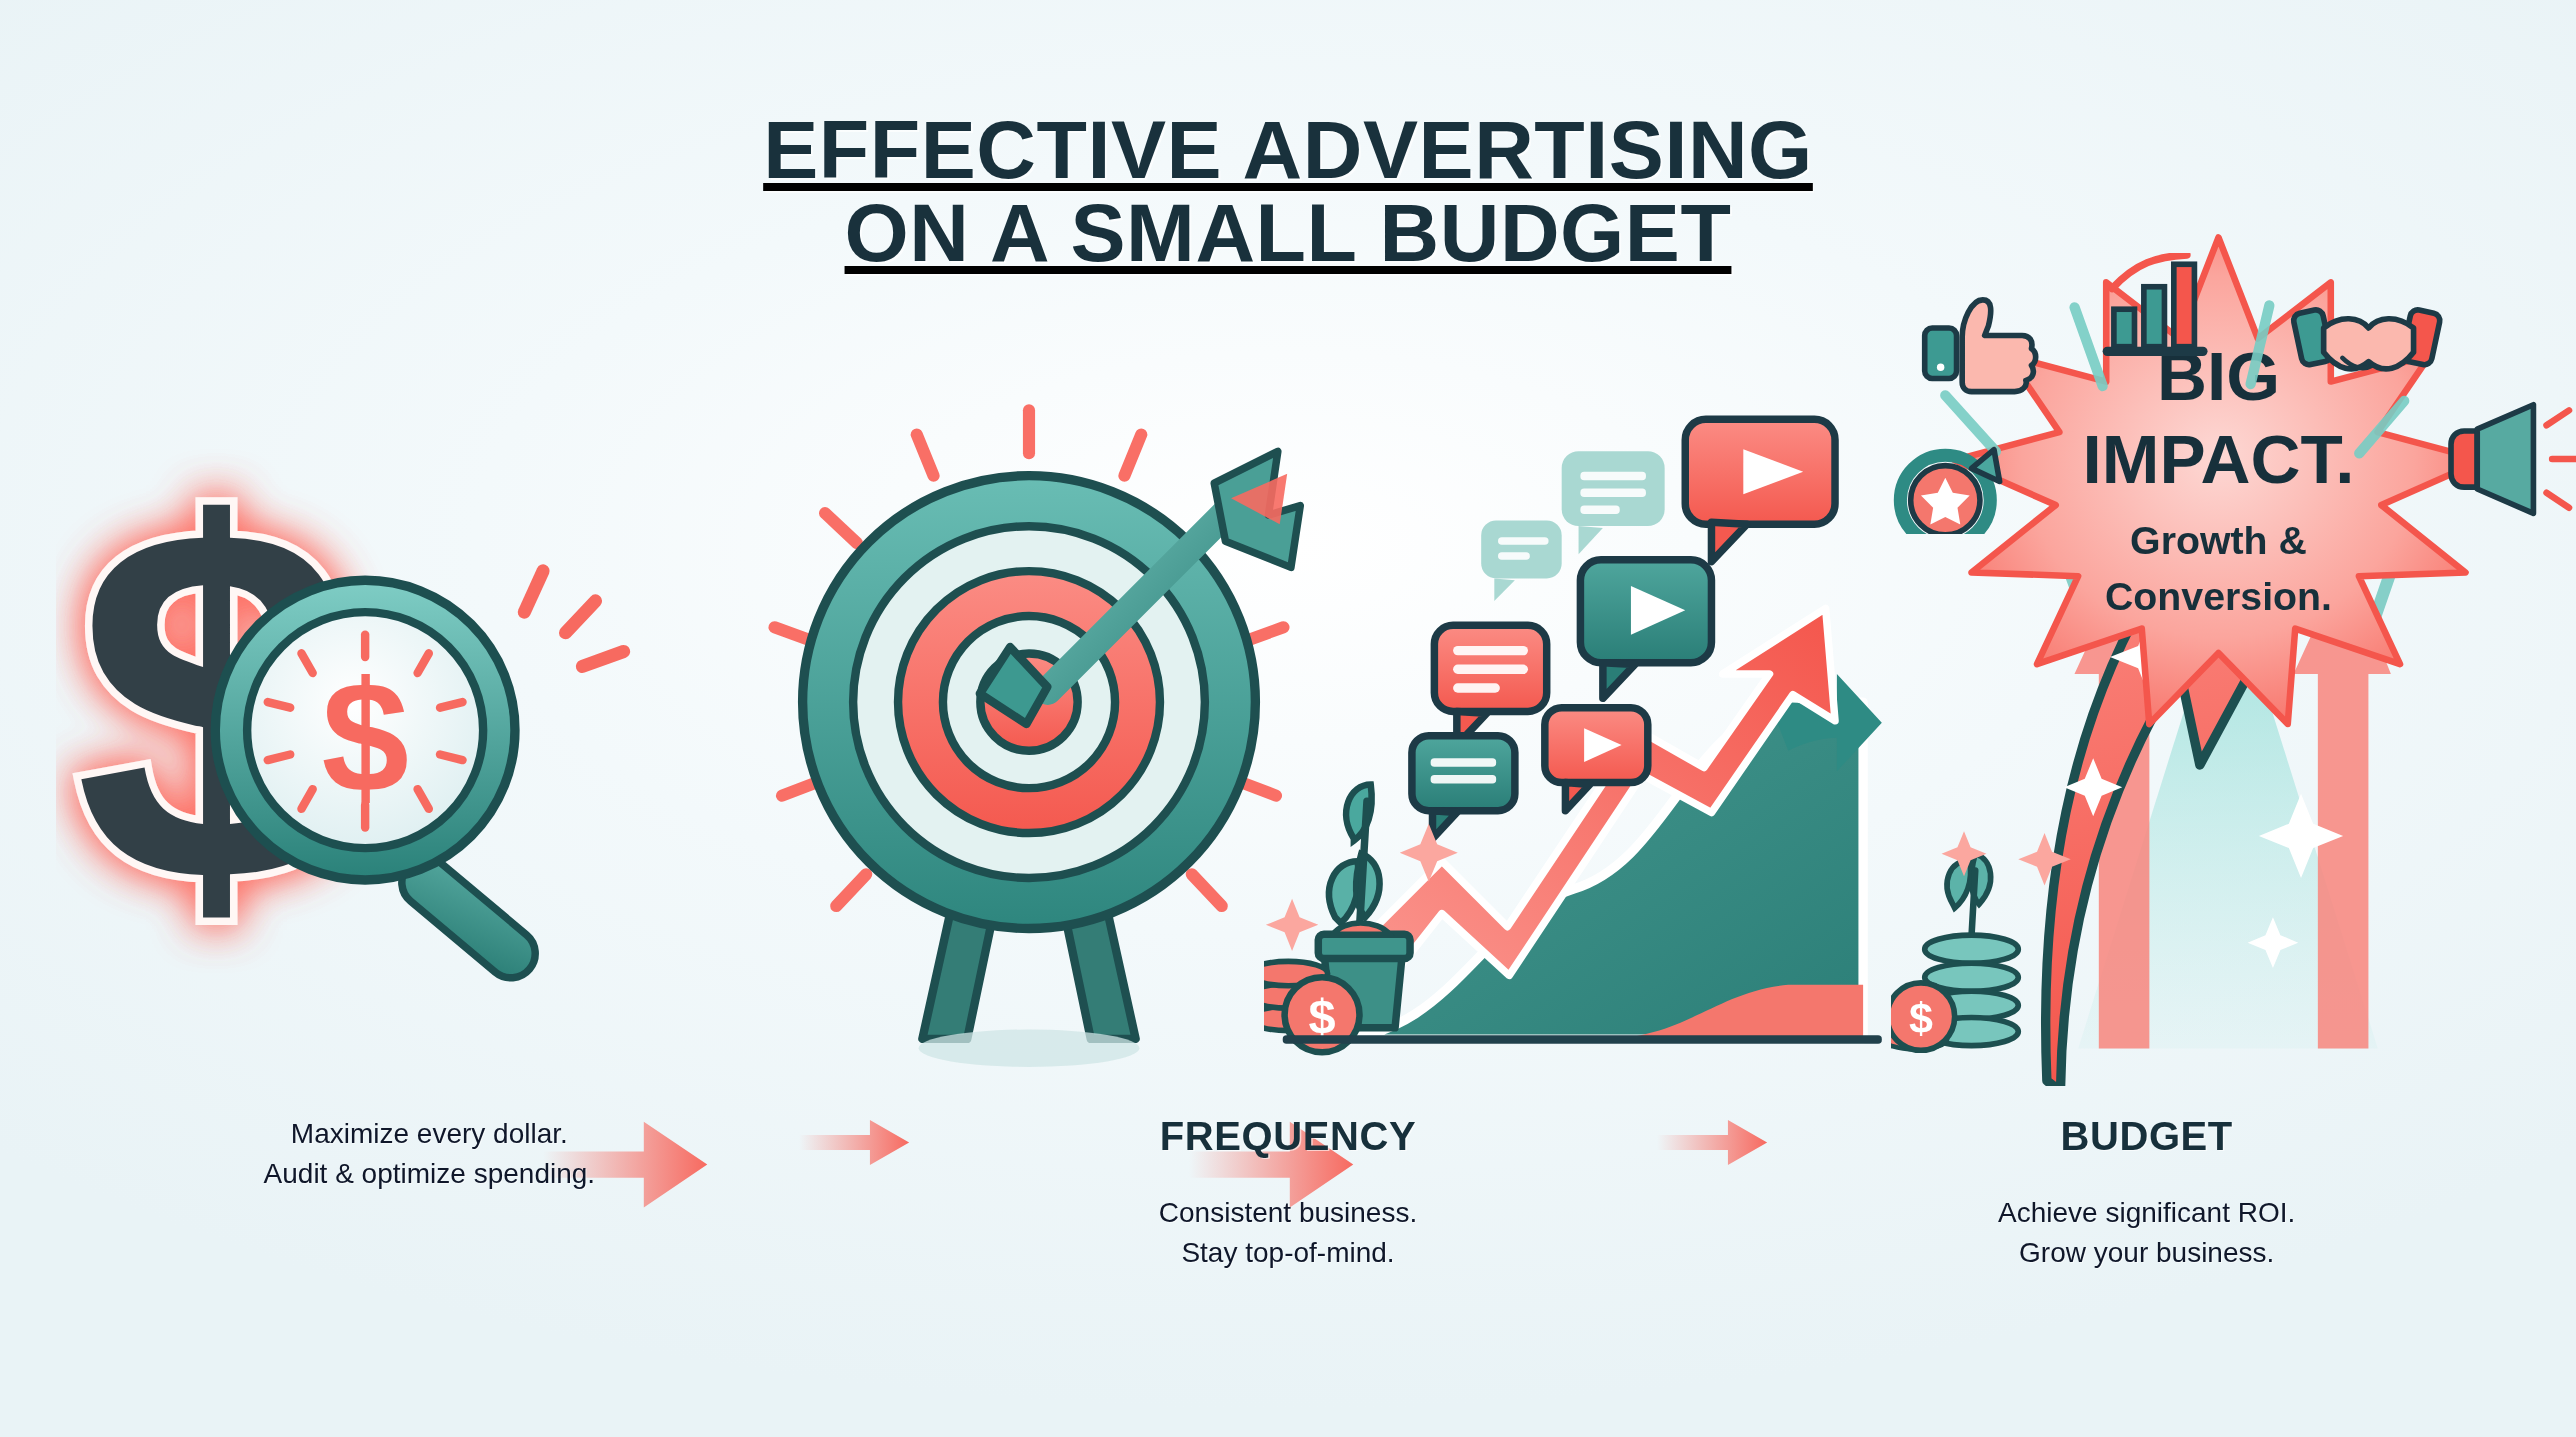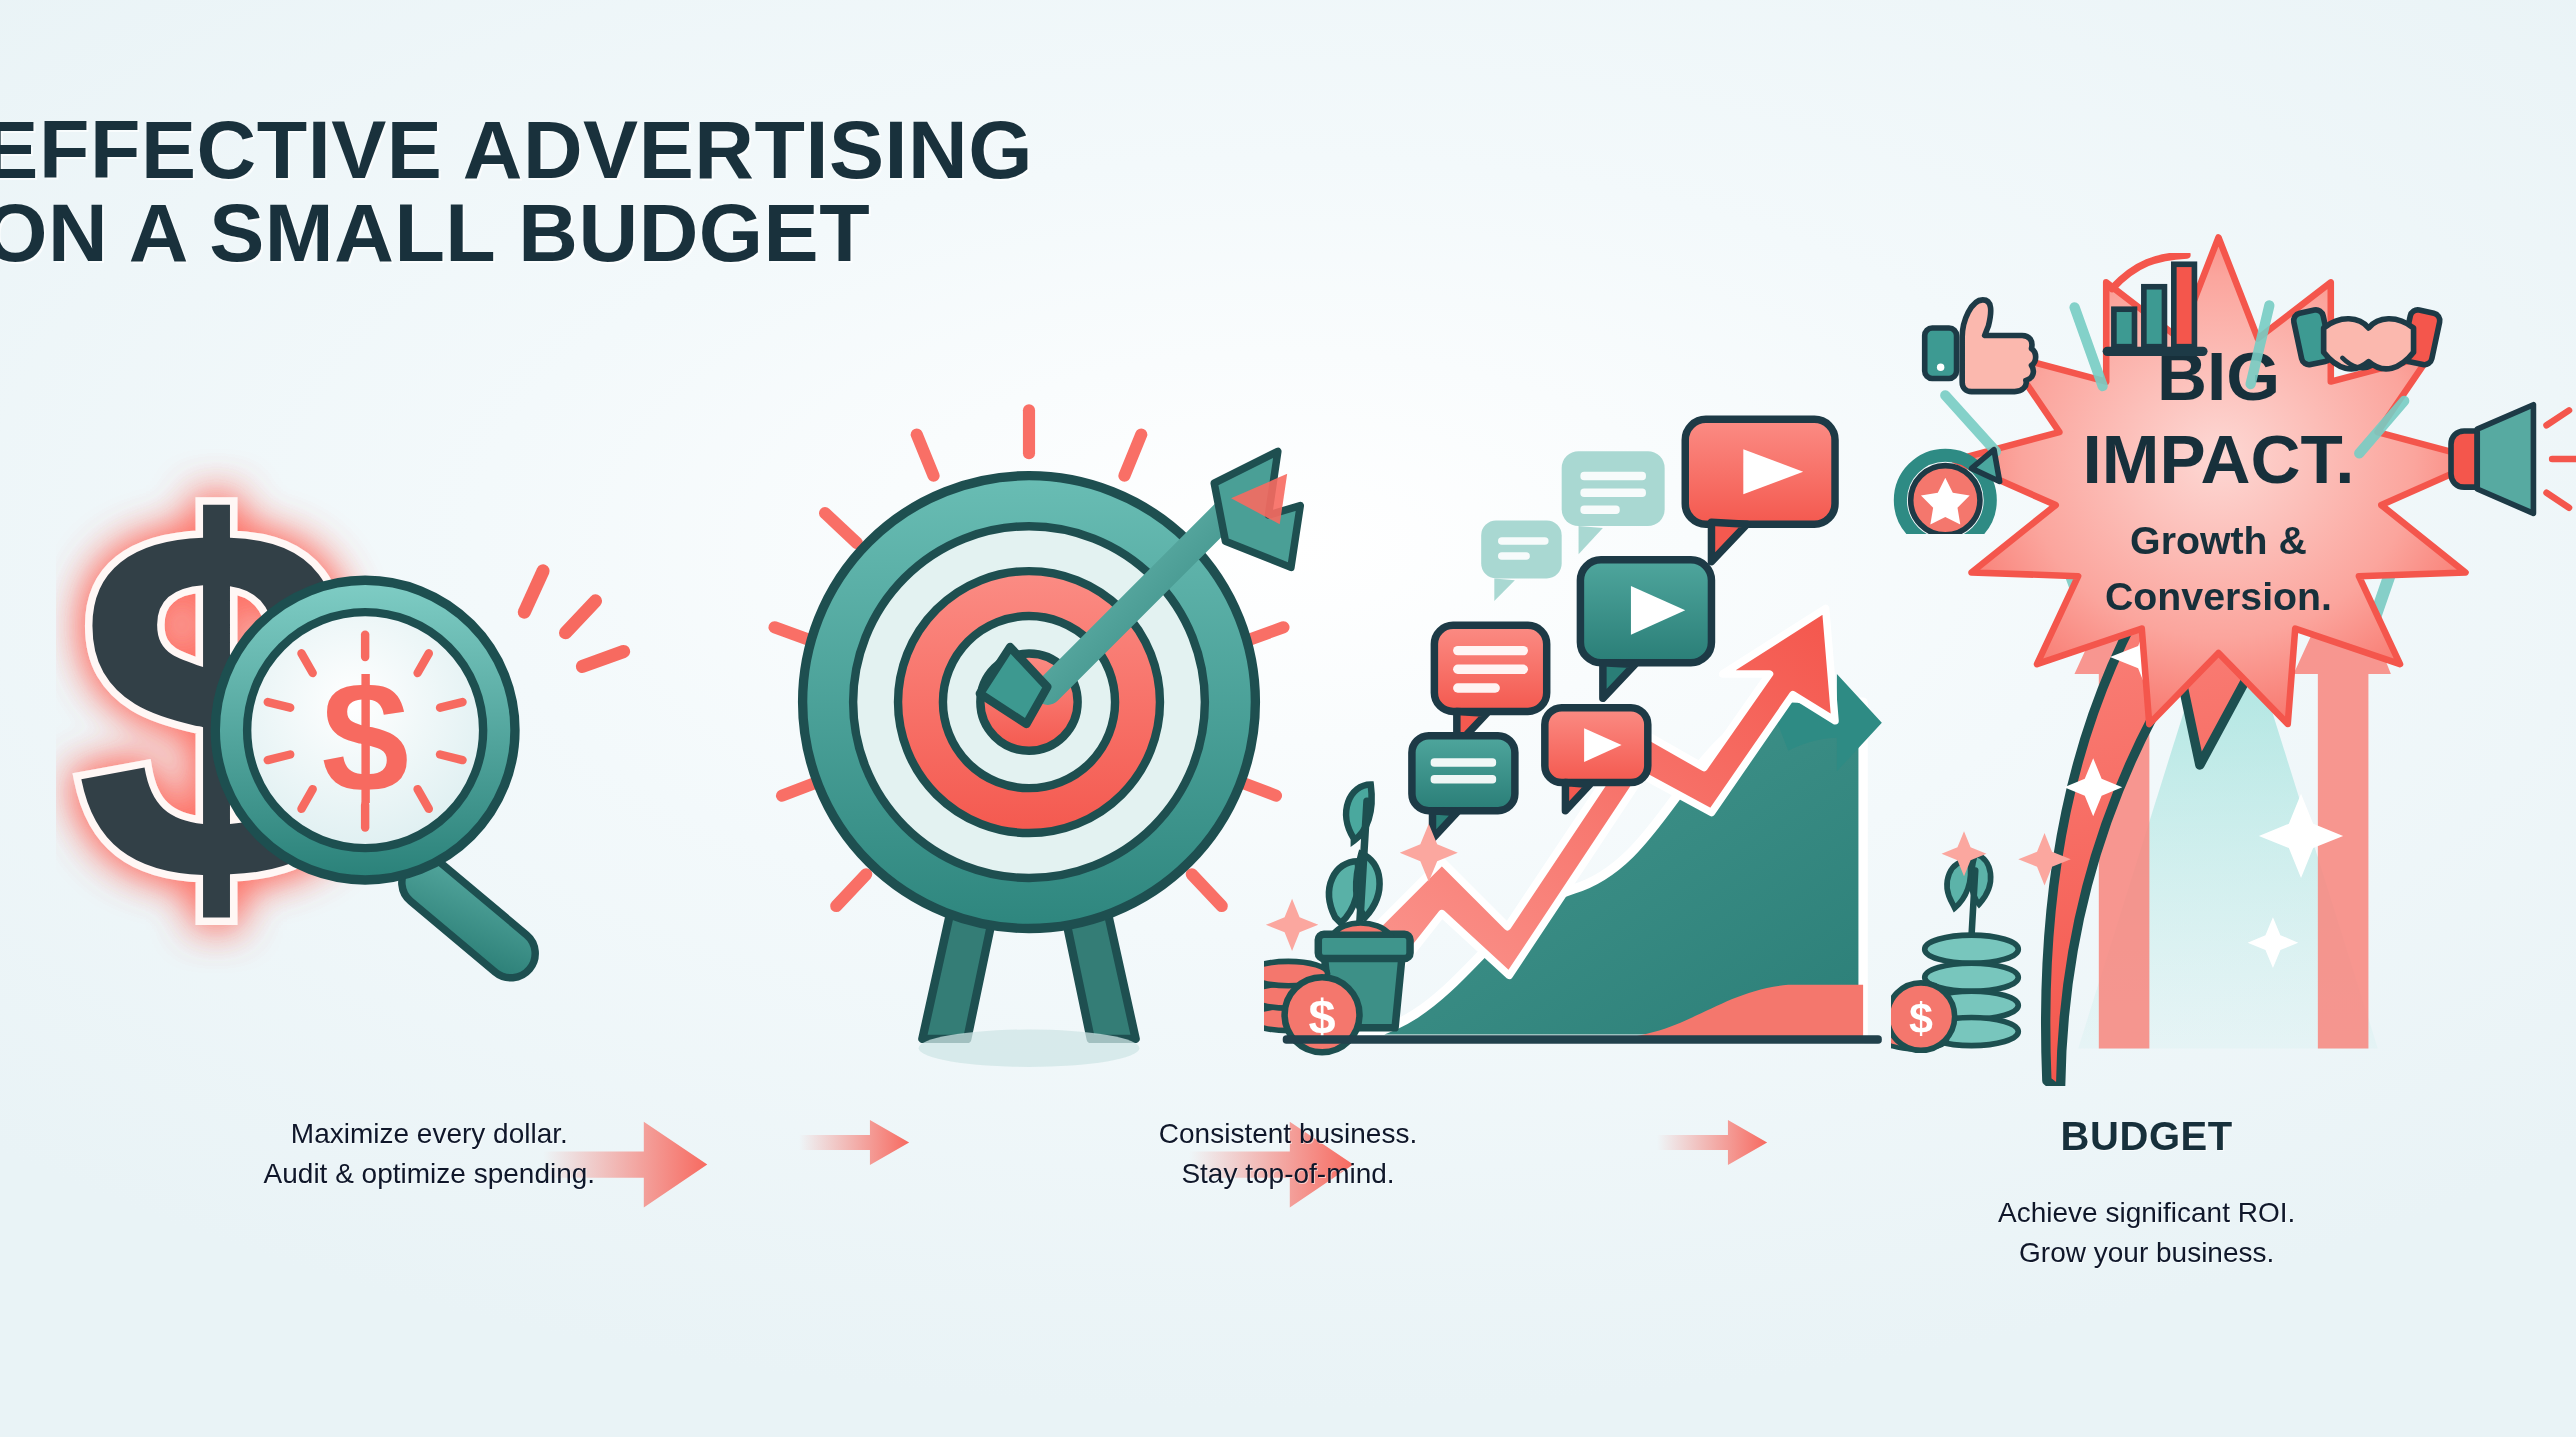--- a/index.html
+++ b/index.html
@@ -10,22 +10,24 @@
   }
   body {
     background:
       radial-gradient(ellipse 70% 60% at 50% 38%, #ffffff 0%, #f3f9fb 45%, #e9f3f6 100%);
     position: relative;
   }
 
   
   .title-block {
     position: absolute;
-    top: 109px; left: 9px; right: 0;
+    top: 109px; left: 0; right: 0;
+    text-align: center;
     z-index: 30;
+    text-decoration: underline;
   }
   .title-line {
     font-size: 81px;
     font-weight: 700;
     letter-spacing: 0.5px;
     line-height: 1.02;
     color: #19313c;
     text-shadow: 1.9px 1.9px 0 rgba(255,255,255,.65);
     font-stretch: condensed;
     transform: scaleX(1.02);
@@ -470,20 +472,21 @@
             <stop offset="1" stop-color="#f76a60" stop-opacity="1"></stop>
           </linearGradient>
         </defs>
         <path d="M0 18 L76 18 L76 2 L118 26 L76 50 L76 34 L0 34 Z" fill="url(#lbA1)"></path>
       </svg>
     </div>
   </div>
 
 
   <div class="label-col">
+    <div class="label-title">FREQUENCY</div>
     <div class="label-desc">Consistent business.
 Stay top-of-mind.</div>
     <div class="label-arrow">
       <svg viewBox="0 0 120 52" width="112" height="49">
         <defs>
           <linearGradient id="lbA3" x1="0" y1="0" x2="1" y2="0">
             <stop offset="0" stop-color="#f76a60" stop-opacity="0"></stop>
             <stop offset="1" stop-color="#f76a60" stop-opacity="1"></stop>
           </linearGradient>
         </defs>

